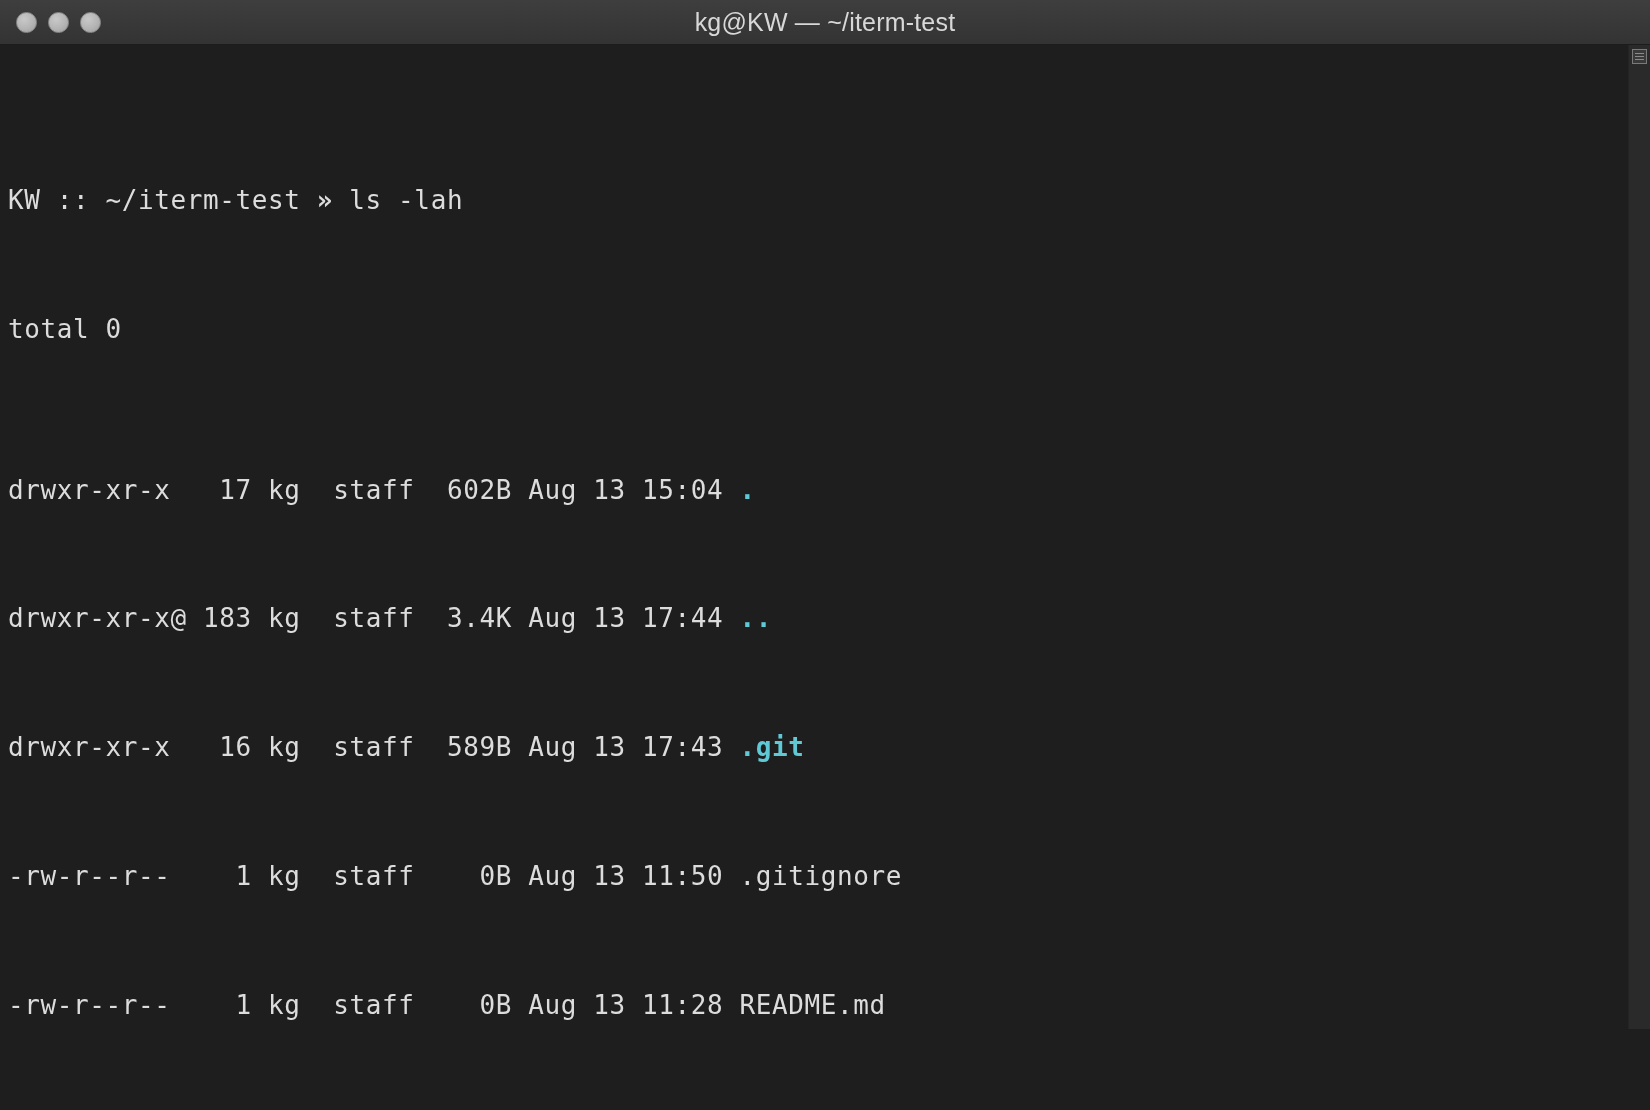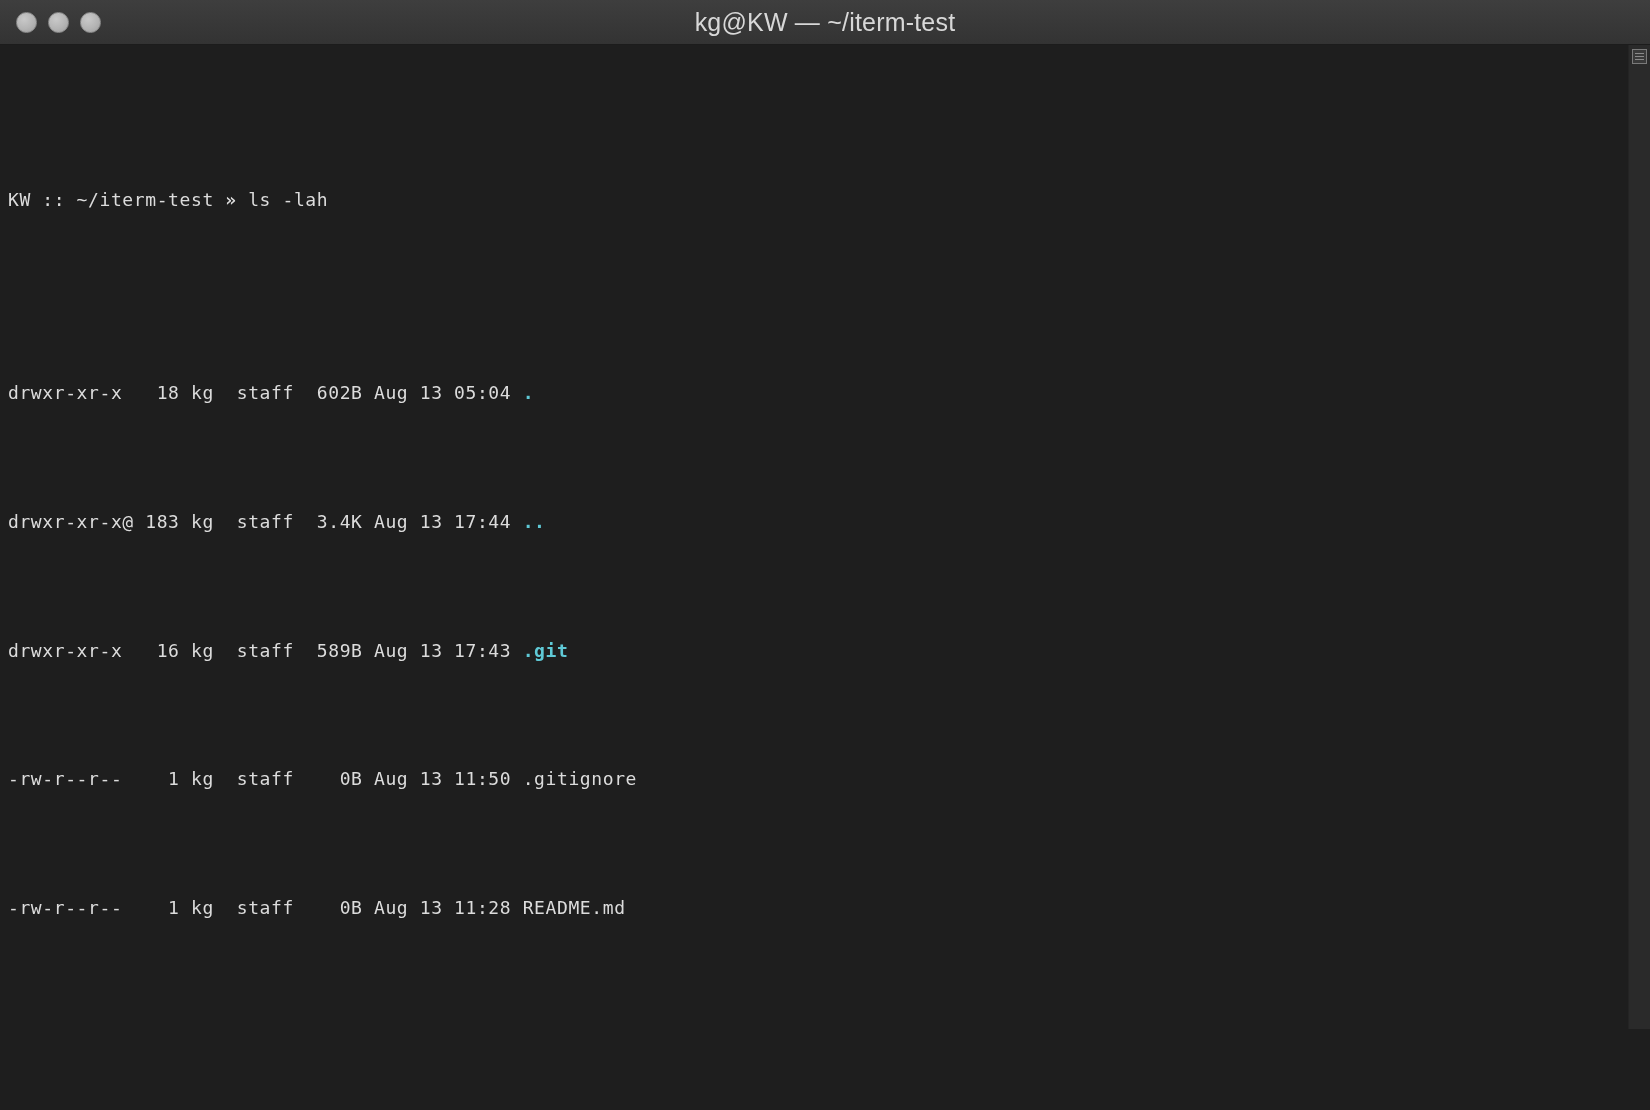--- a/index.html
+++ b/index.html
@@ -65,21 +65,21 @@
     flex: 1;
     display: flex;
     background: #1e1e1e;
     position: relative;
     overflow: hidden;
   }
   .terminal {
     flex: 1;
     padding: 10px 0 0 8px;
     font-family: "DejaVu Sans Mono", monospace;
-    font-size: 18px;
+    font-size: 26px;
     line-height: 32.2px;
     color: #dcdcdc;
     white-space: pre;
     overflow: hidden;
     letter-spacing: 0.6px;
   }
   .line {
     height: 32.2px;
     white-space: pre;
   }
@@ -131,23 +131,24 @@
     </div>
     <div class="title-text">kg@KW — ~/iterm-test</div>
   </div>
 
   <div class="terminal-wrap">
     <div class="terminal">
 
       
       <div class="line"><span class="fg-prompt">KW :: ~/iterm-test </span><span class="chev">»</span><span class="fg-white"> </span><span class="fg-white">ls -lah</span></div>
 
+      <div class="line">total 0</div>
 
       
-      <div class="line"><span>drwxr-xr-x </span><span> </span><span> 18</span><span> </span><span>kg</span><span>  </span><span>staff</span><span> </span><span> 602B</span><span> </span><span>Aug</span><span> </span><span>13</span><span> </span><span>05:04</span><span> </span><span class="fg-cyan">.</span></div>
+      <div class="line"><span>drwxr-xr-x </span><span> </span><span> 17</span><span> </span><span>kg</span><span>  </span><span>staff</span><span> </span><span> 602B</span><span> </span><span>Aug</span><span> </span><span>13</span><span> </span><span>15:04</span><span> </span><span class="fg-cyan">.</span></div>
 
       <div class="line"><span>drwxr-xr-x@</span><span> </span><span>183</span><span> </span><span>kg</span><span>  </span><span>staff</span><span> </span><span> 3.4K</span><span> </span><span>Aug</span><span> </span><span>13</span><span> </span><span>17:44</span><span> </span><span class="fg-cyan">..</span></div>
 
       <div class="line"><span>drwxr-xr-x </span><span> </span><span> 16</span><span> </span><span>kg</span><span>  </span><span>staff</span><span> </span><span> 589B</span><span> </span><span>Aug</span><span> </span><span>13</span><span> </span><span>17:43</span><span> </span><span class="fg-cyan">.git</span></div>
 
       <div class="line"><span>-rw-r--r-- </span><span> </span><span>  1</span><span> </span><span>kg</span><span>  </span><span>staff</span><span> </span><span>   0B</span><span> </span><span>Aug</span><span> </span><span>13</span><span> </span><span>11:50</span><span> </span><span class="fg-white">.gitignore</span></div>
 
       <div class="line"><span>-rw-r--r-- </span><span> </span><span>  1</span><span> </span><span>kg</span><span>  </span><span>staff</span><span> </span><span>   0B</span><span> </span><span>Aug</span><span> </span><span>13</span><span> </span><span>11:28</span><span> </span><span class="fg-white">README.md</span></div>
 
       

